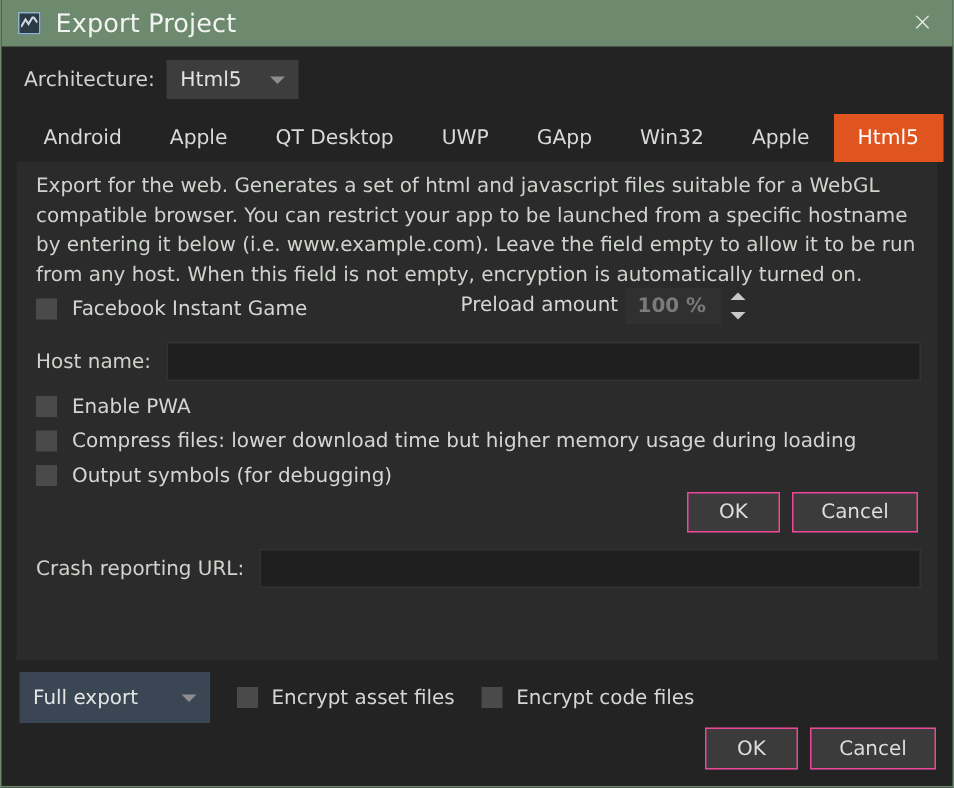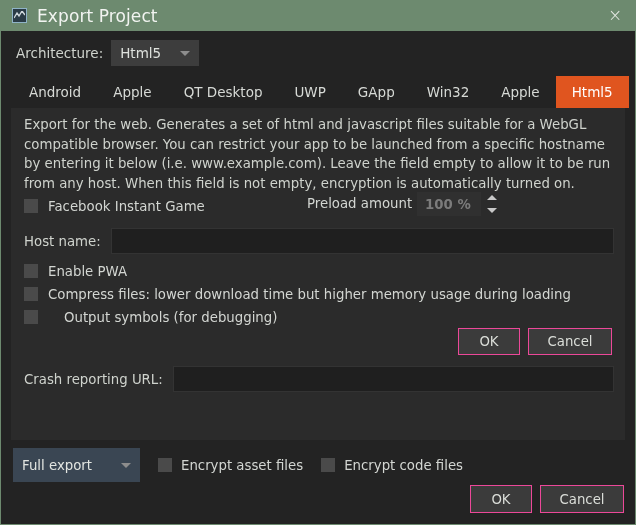--- a/index.html
+++ b/index.html
@@ -244,21 +244,21 @@
   .opt-row {
     position: absolute;
     left: 13px;
     width: 590px;
     height: 22px;
     display: flex;
     align-items: center;
   }
   .opt-1 { top: 152px; }
   .opt-2 { top: 175px; }
-  .opt-3 { top: 198px; gap: 16px; }
+  .opt-3 { top: 198px; }
 
   .mid-buttons {
     position: absolute;
     left: 447px; top: 220px;
     width: 165px;
     display: flex;
     gap: 8px;
   }
   .btn {
     height: 27px;

